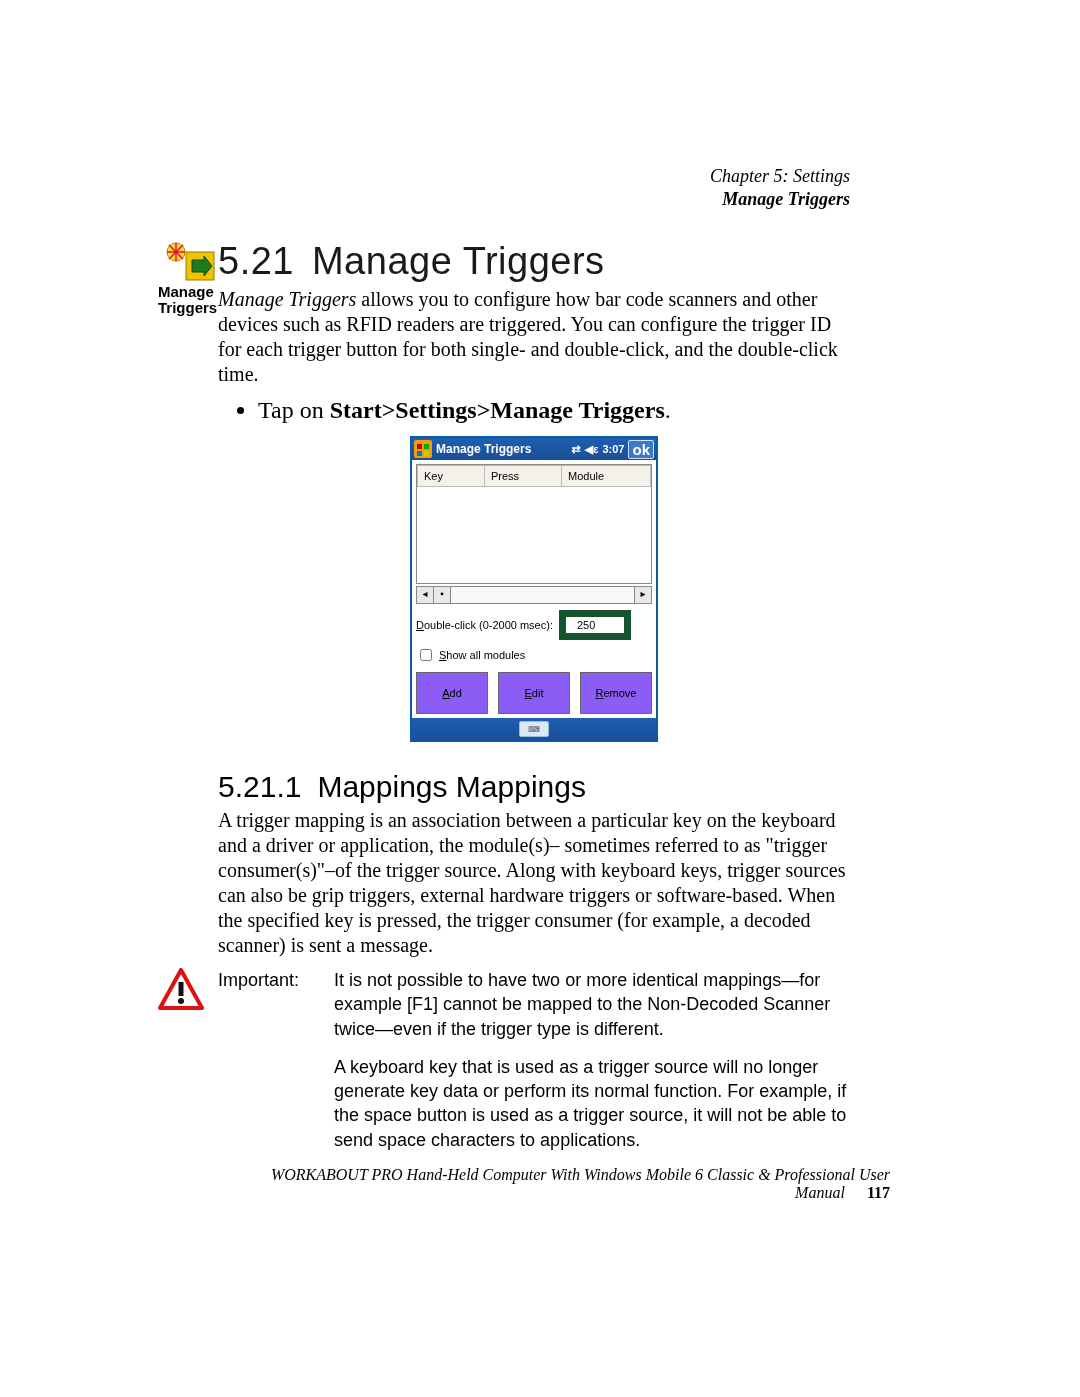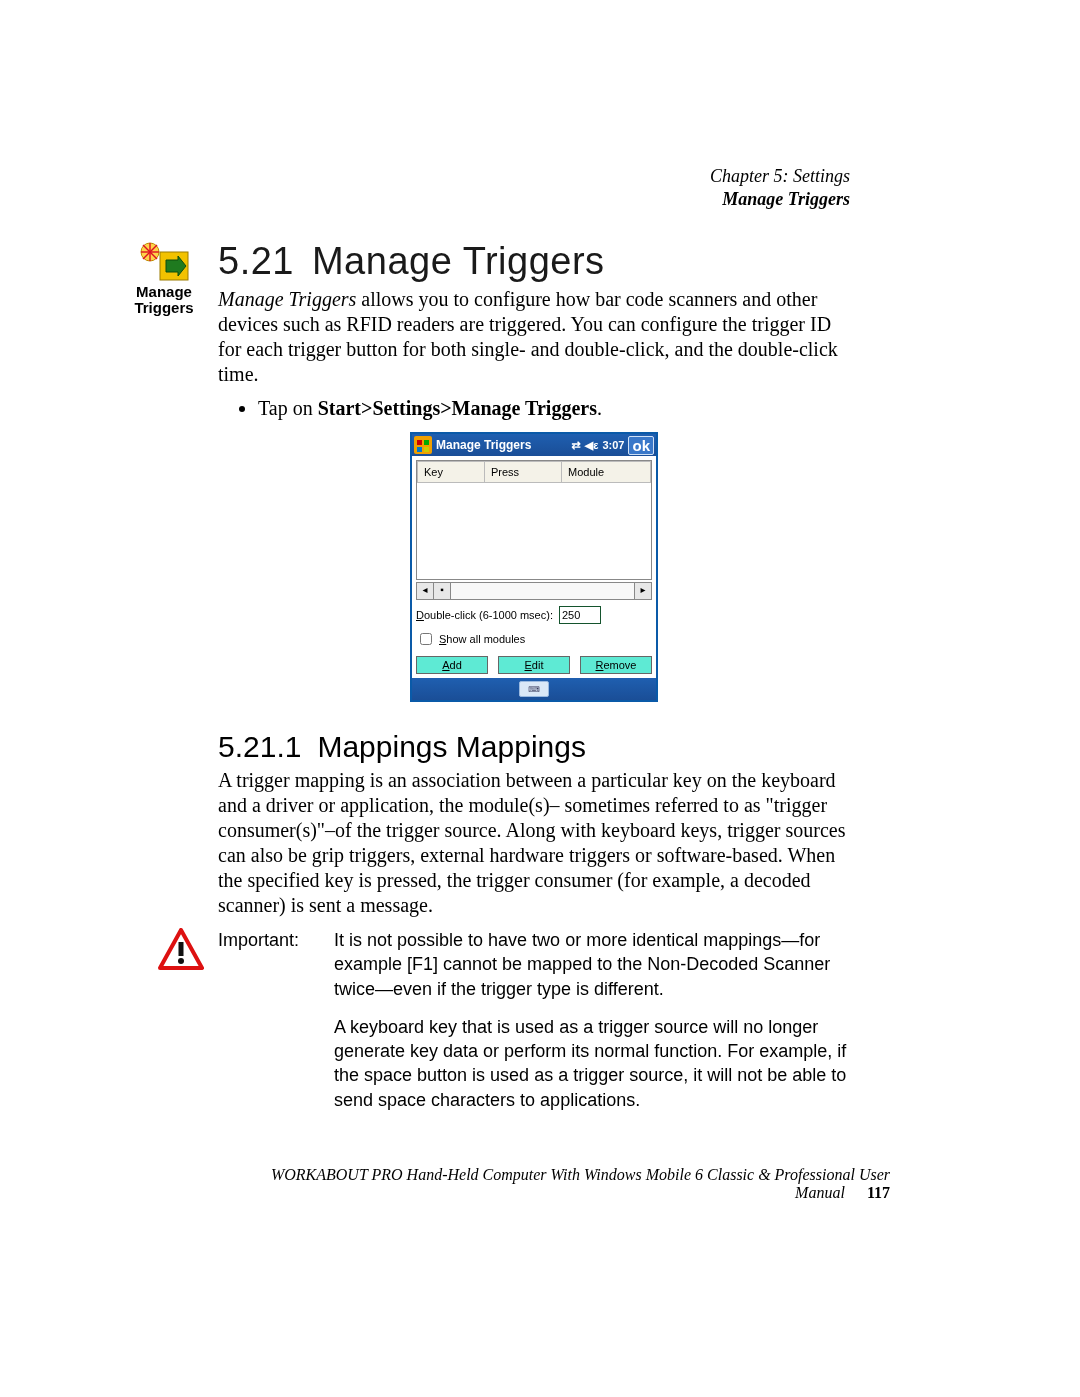--- a/index.html
+++ b/index.html
@@ -35,23 +35,23 @@
   }
   .content {
     position: absolute;
     top: 240px;
     left: 218px;
     right: 230px;
   }
   .margin-icon {
     position: absolute;
     top: 242px;
-    left: 132px;
+    left: 158px;
     width: 64px;
-    text-align: center;
+    text-align: left;
   }
   .margin-icon .badge {
     display: block;
     margin: 0 auto 2px auto;
   }
   .margin-icon-label {
     font-family: Arial, Helvetica, sans-serif;
     font-weight: bold;
     font-size: 15px;
     color: #000;
@@ -80,21 +80,21 @@
   p.body {
     font-size: 20px;
     line-height: 1.25;
     margin: 0 0 10px 0;
   }
   .italic { font-style: italic; }
   .bold { font-weight: bold; }
   ul.bullets {
     margin: 6px 0 12px 0;
     padding-left: 40px;
-    font-size: 20px;
+    font-size: 24px;
   }
   ul.bullets li { margin-bottom: 2px; }
 
   
   .device-shot {
     margin: 10px auto 8px auto;
     width: 248px;
   }
   .wm-window {
     border: 2px solid #0a5aa8;
@@ -170,34 +170,34 @@
     text-align: center;
     font-size: 10px;
     line-height: 14px;
   }
   .wm-scroll .track { flex:1; background:#f8f8f8;}
   .wm-scroll .arrow.r { border-right:none; border-left:1px solid #888;}
   .wm-field-row { display:flex; align-items:center; margin-top:6px; gap:6px;}
   .wm-field-row label { font-size: 11px; }
   .wm-field-row label .ul { text-decoration: underline; }
   .wm-field-row input[type="text"] {
-    width: 36px; height: 16px; font-size:11px; text-align:left; padding:0 2px;
-    border:1px solid #14532d;
+    width: 36px; height: 16px; font-size:11px; text-align:left; padding:0 11px;
+    border:7px solid #14532d;
   }
   .wm-check { display:flex; align-items:center; gap:4px; margin-top:6px;}
   .wm-check input { width:12px; height:12px; }
   .wm-check label { font-size: 11px; }
   .wm-check label .ul { text-decoration: underline; }
   .wm-btnrow { display:flex; gap:10px; margin-top:8px; }
   .wm-btn {
     flex:1;
     border: 1px solid #666;
-    background: #5eead4;
+    background: #8b5cf6;
     font-size: 11px;
-    padding: 2px 0;
+    padding: 14px 0;
     text-align: center;
   }
   .wm-btn .ul { text-decoration: underline; }
   .wm-bottombar {
     background: linear-gradient(#1f5fb0, #1a4e97);
     height: 22px;
     display:flex; align-items:center; justify-content:center;
   }
   .wm-kbd {
     width: 28px; height: 14px; background:#dbe8f7; border:1px solid #9bb9df; border-radius:2px;
@@ -300,21 +300,21 @@
               <span style="flex:1">Module</span>
             </div>
           </div>
           <div class="wm-scroll">
             <div class="arrow">◂</div>
             <div class="thumb">▪</div>
             <div class="track"></div>
             <div class="arrow r">▸</div>
           </div>
           <div class="wm-field-row">
-            <label><span class="ul">D</span><span>ouble-click (6-1000 msec):</span></label>
+            <label><span class="ul">D</span><span>ouble-click (0-2000 msec):</span></label>
             <input type="text" value="250" style="">
           </div>
           <div class="wm-check">
             <input type="checkbox" style="">
             <label><span class="ul">S</span><span>how all modules</span></label>
           </div>
           <div class="wm-btnrow">
             <div class="wm-btn"><span class="ul">A</span><span>dd</span></div>
             <div class="wm-btn"><span class="ul">E</span><span>dit</span></div>
             <div class="wm-btn"><span class="ul">R</span><span>emove</span></div>

